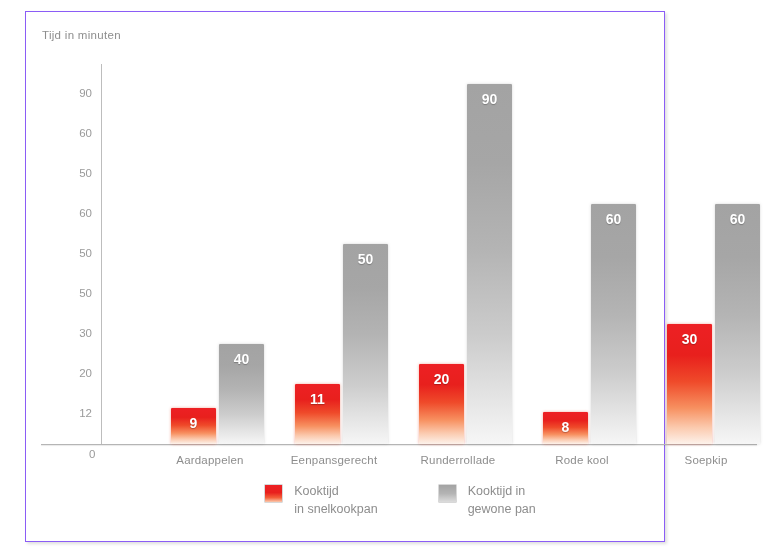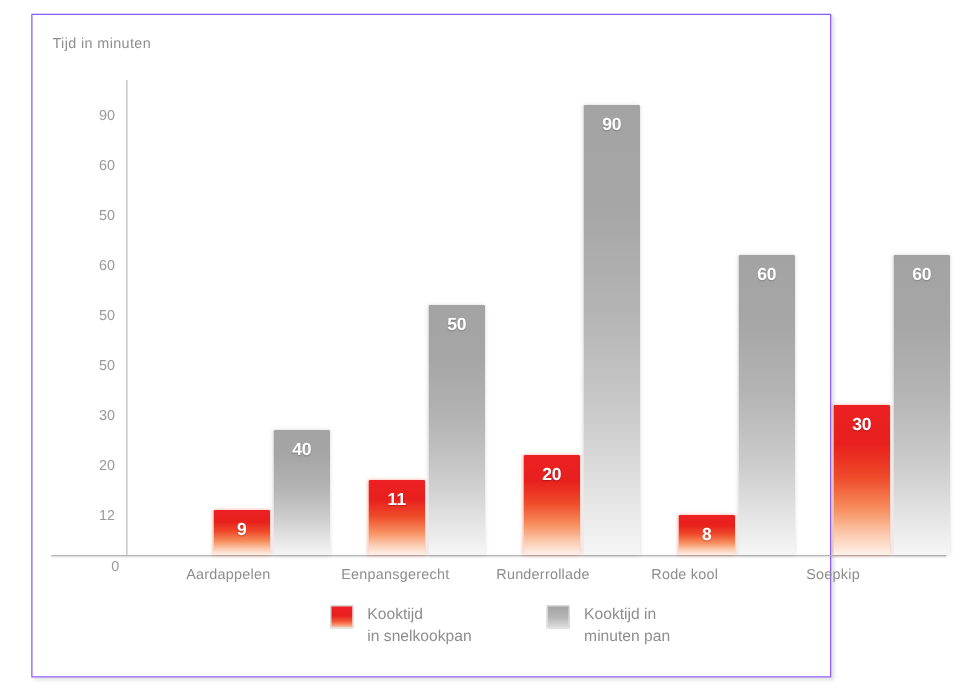--- a/index.html
+++ b/index.html
@@ -112,20 +112,21 @@
     text-shadow: 0 1px 1px rgba(0,0,0,0.25);
   }
 
   
   .cat-label {
     position: absolute;
     top: 390px;
     font-size: 11.5px;
     color: #8d8d8d;
     white-space: nowrap;
+    text-align: center;
     letter-spacing: 0.2px;
   }
 
   
   #legend {
     position: absolute;
     left: 0;
     top: 470px;
     width: 748px;
     display: flex;
@@ -237,18 +238,18 @@
       <span class="legend-swatch red"></span>
       <span class="legend-text">
         <span>Kooktijd</span><br>
         <span>in snelkookpan</span>
       </span>
     </div>
     <div class="legend-item">
       <span class="legend-swatch gray"></span>
       <span class="legend-text">
         <span>Kooktijd in</span><br>
-        <span>minuten pan</span>
+        <span>gewone pan</span>
       </span>
     </div>
   </div>
 
 </div>
 
 </body></html>

